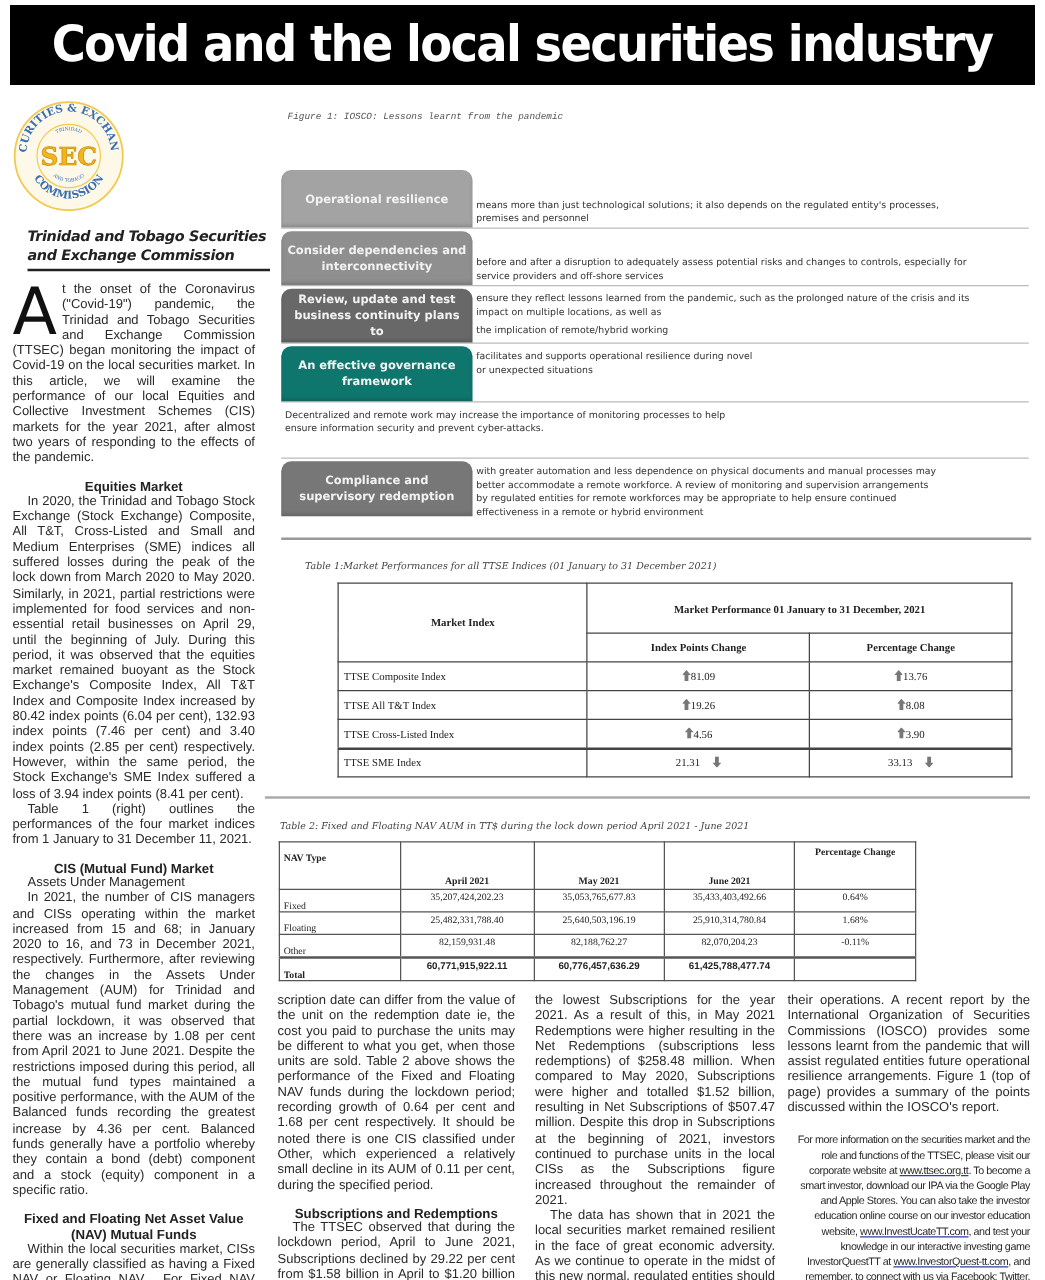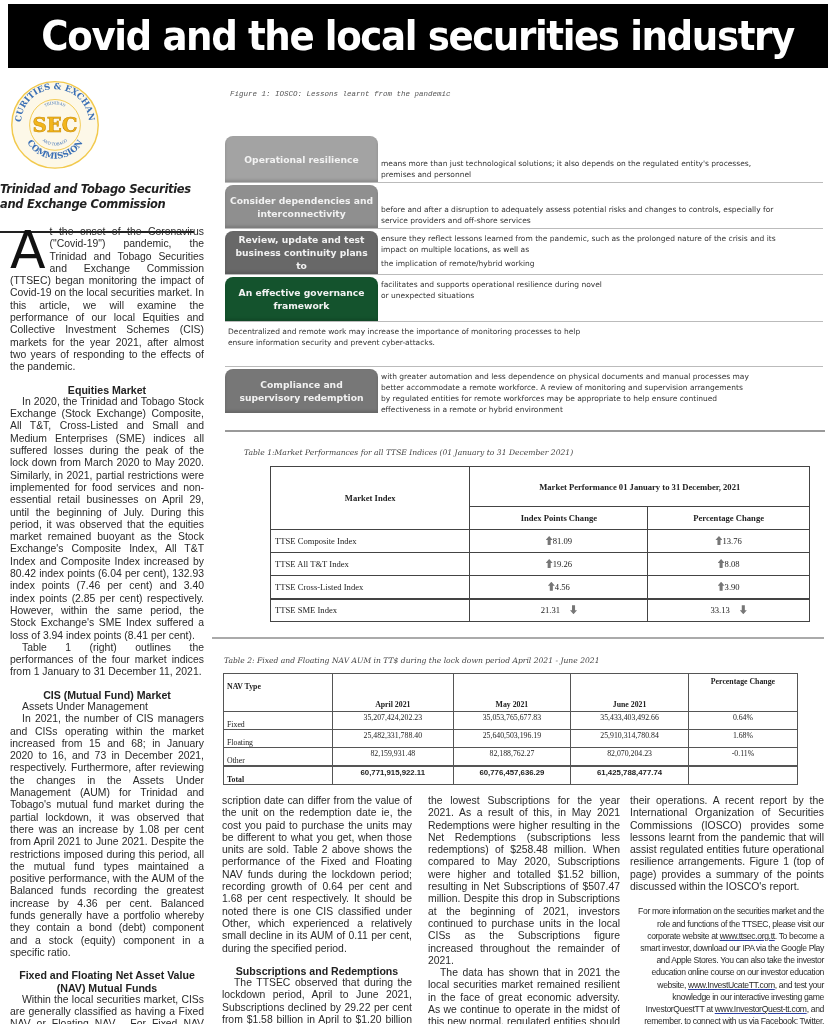--- a/index.html
+++ b/index.html
@@ -4,21 +4,21 @@
 <style>
   * { box-sizing: border-box; margin: 0; padding: 0; }
   html, body { width: 836px; height: 1024px; background: #ffffff; overflow: hidden; }
   body { position: relative; font-family: "DejaVu Sans", sans-serif; color: #222; }
 
   .banner { position: absolute; left: 8px; top: 4px; width: 820px; height: 64px; background: #000; display: flex; align-items: center; justify-content: center; }
   .banner h1 { color: #fff; font-family: "DejaVu Sans", sans-serif; font-weight: bold; font-size: 40px; letter-spacing: -1.5px; white-space: nowrap; transform: scaleX(0.93); }
 
   
   .logo { position: absolute; left: 8px; top: 76px; width: 94px; height: 94px; }
-  .org { position: absolute; left: 0; top: 182px; width: 194px; border-bottom: 2px solid #222; padding-bottom: 19px; }
+  .org { position: absolute; left: 22px; top: 182px; width: 194px; border-bottom: 2px solid #222; padding-bottom: 3px; }
   .org div { font-family: "DejaVu Sans", sans-serif; font-style: italic; font-weight: bold; font-size: 11.5px; line-height: 15px; color: #222; letter-spacing: -0.3px; }
 
   .col { position: absolute; font-family: "Liberation Sans", sans-serif; font-size: 10.4px; line-height: 12.3px; color: #2a2a2a; text-align: justify; }
   .col p { margin: 0; text-indent: 12px; }
   .col p.noind { text-indent: 0; }
   .col h3 { font-family: "Liberation Sans", sans-serif; font-weight: bold; font-size: 10.6px; text-align: center; margin-top: 10px; line-height: 12.3px; color: #222; }
   .col .sub { text-indent: 0; padding-left: 12px; }
   .dropcap { float: left; font-family: "DejaVu Sans", sans-serif; font-size: 52px; line-height: 44px; padding-right: 4px; margin-top: 2px; color: #111; }
 
   #colA { left: 10px; top: 226px; width: 194px; }
@@ -45,21 +45,21 @@
   #t1 { position: absolute; left: 270px; top: 466px; width: 540px; }
   #t1 td, #t1 th { border: 1px solid #444; font-size: 8.6px; height: 23px; }
   #t1 th { font-weight: bold; }
   #t1 td.name { text-align: left; padding-left: 4px; }
   #t1 td.num { text-align: center; }
   .arrow-up, .arrow-down { display: inline-block; width: 7px; height: 9px; background: #777; vertical-align: -1px; }
   .arrow-up { clip-path: polygon(50% 0, 100% 45%, 72% 45%, 72% 100%, 28% 100%, 28% 45%, 0 45%); }
   .arrow-down { clip-path: polygon(28% 0, 72% 0, 72% 55%, 100% 55%, 50% 100%, 0 55%, 28% 55%); }
   .gap { display: inline-block; width: 10px; }
 
-  #t2 { position: absolute; left: 223px; top: 673px; width: 575px; }
+  #t2 { position: absolute; left: 223px; top: 673px; width: 510px; }
   #t2 td, #t2 th { border: 1px solid #555; font-size: 7.8px; }
   #t2 th { font-weight: bold; height: 38px; vertical-align: bottom; padding-bottom: 2px; }
   #t2 th.first { text-align: left; vertical-align: top; padding: 8px 3px 0; }
   #t2 th.pct { vertical-align: top; padding-top: 3px; }
   #t2 td { height: 18px; text-align: center; vertical-align: top; padding-top: 1px; }
   #t2 td.name { text-align: left; padding-left: 3px; vertical-align: bottom; }
   #t2 tr.total td { font-family: "Liberation Sans", sans-serif; font-weight: bold; height: 19px; border-top: 2px solid #555; }
   #t2 tr.total td.name { font-family: "Liberation Serif", serif; font-weight: bold; }
 </style>
 </head>
@@ -146,21 +146,21 @@
     </div>
     <div class="drow" style="height: 44px; margin-top: 2px;">
       <div class="dbox" style="background: rgb(104, 104, 104);">Review, update and test business continuity plans to</div>
       <div class="dtext top">
         <div>ensure they reflect lessons learned from the pandemic, such as the prolonged nature of the crisis and its</div>
         <div>impact on multiple locations, as well as</div>
         <div style="margin-top: 3px;">the implication of remote/hybrid working</div>
       </div>
     </div>
     <div class="drow" style="height: 45px; margin-top: 2px;">
-      <div class="dbox" style="background: #14532d;">An effective governance framework</div>
+      <div class="dbox" style="background: #0f766e;">An effective governance framework</div>
       <div class="dtext top">
         <div>facilitates and supports operational resilience during novel</div>
         <div>or unexpected situations</div>
       </div>
     </div>
     <div class="drow" style="height: 43px; margin-top: 2px;">
       <div class="dtext top">
         <div>Decentralized and remote work may increase the importance of monitoring processes to help</div>
         <div>ensure information security and prevent cyber-attacks.</div>
       </div>

